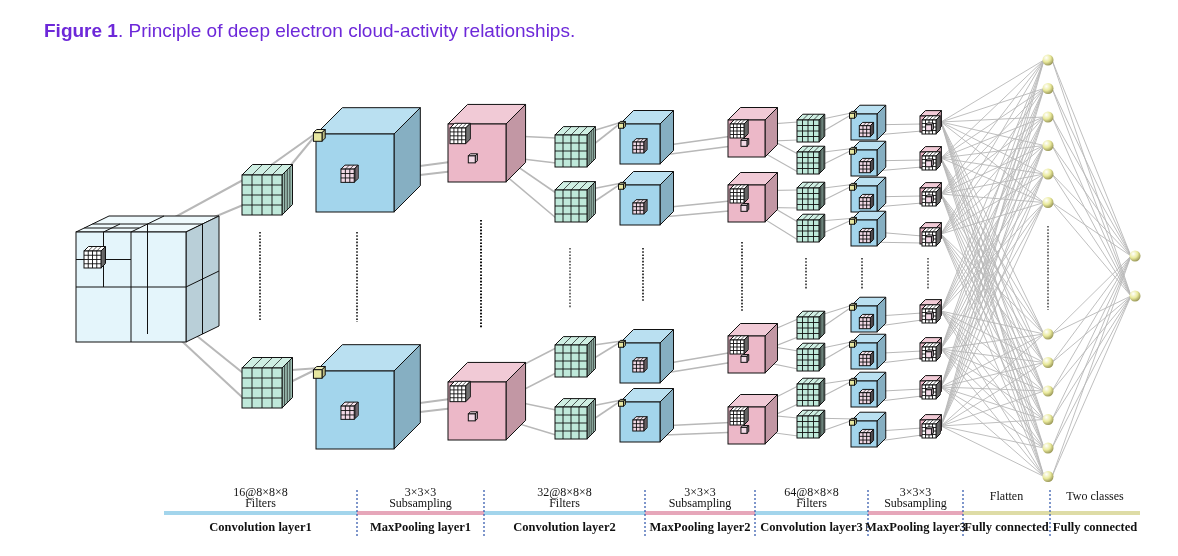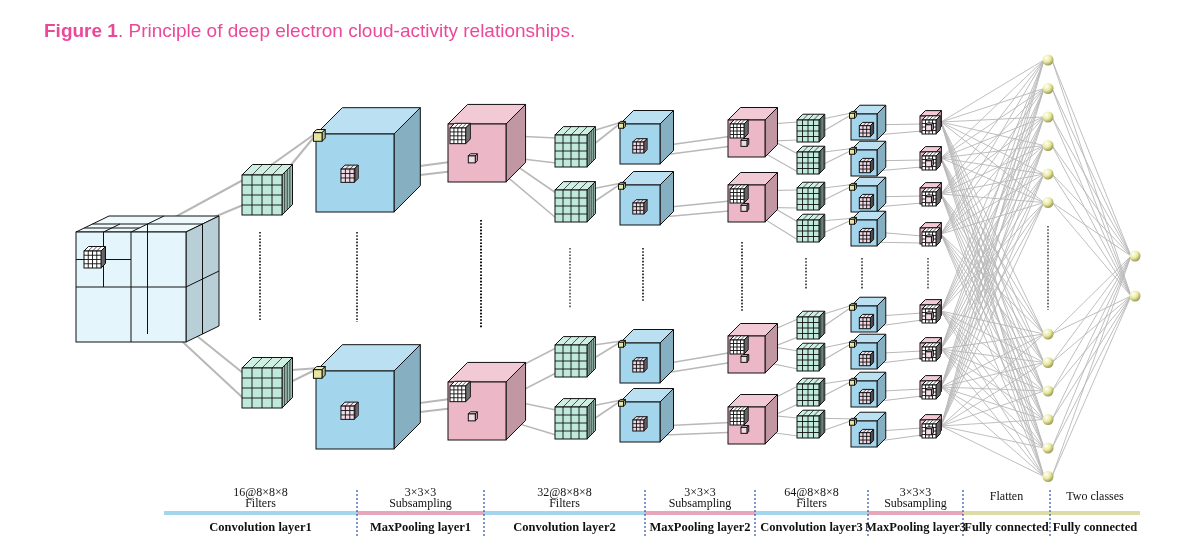--- a/index.html
+++ b/index.html
@@ -1,19 +1,19 @@
 <!DOCTYPE html>
 <html><head>
 <meta charset="utf-8">
 <style>
   html, body { margin: 0; padding: 0; background: #ffffff; }
   body { width: 1178px; height: 556px; position: relative; overflow: hidden; }
   .caption {
     position: absolute; left: 44px; top: 20px;
-    font-family: "Liberation Sans", sans-serif; font-size: 19px; color: #ec4899;
+    font-family: "Liberation Sans", sans-serif; font-size: 19px; color: #6d28d9;
     white-space: nowrap;
   }
   .caption b { font-weight: bold; }
   #diagram { position: absolute; left: 0; top: 0; width: 1178px; height: 556px; }
   .lbl { font-family: "Liberation Serif", serif; font-size: 12px; fill: #111; text-anchor: middle; }
   .lbl-b { font-family: "Liberation Serif", serif; font-size: 12.5px; font-weight: bold; fill: #111; text-anchor: middle; }
 </style>
 </head>
 <body>
 

